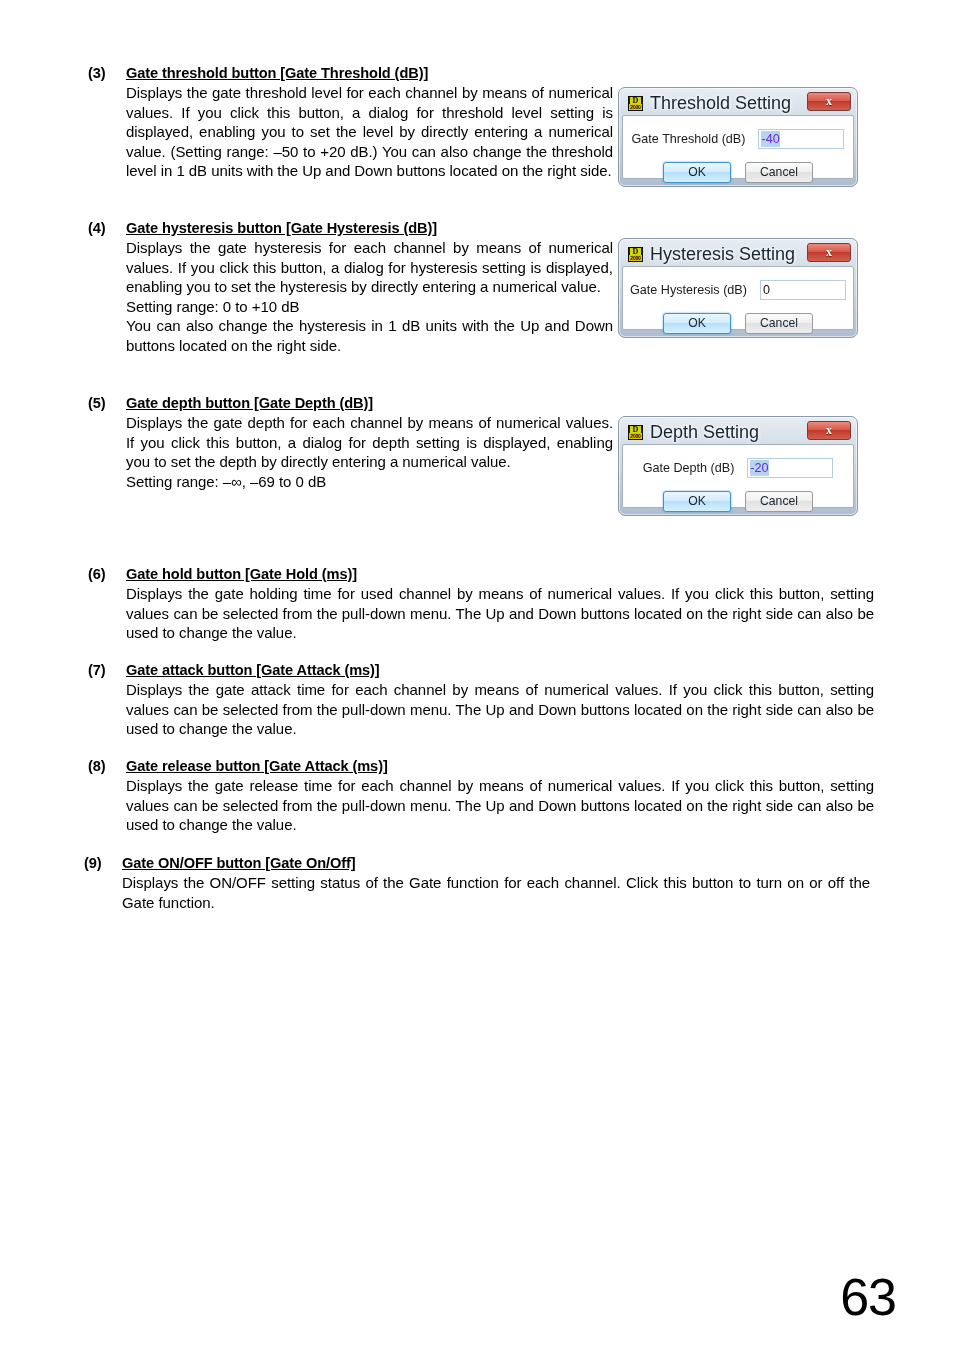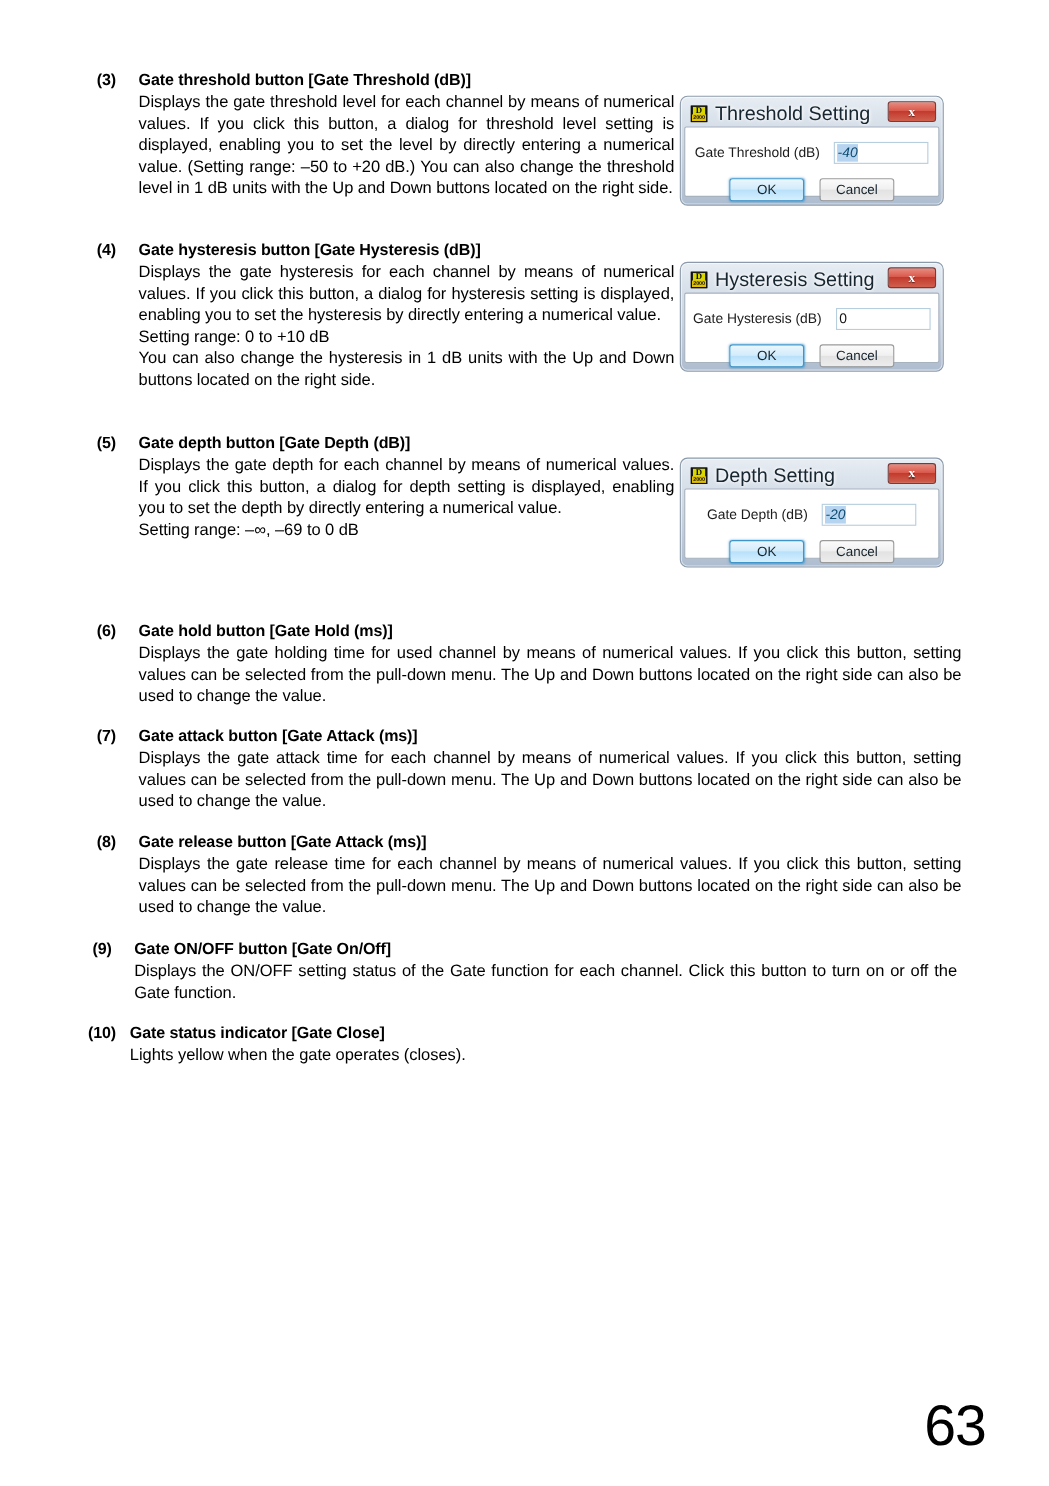--- a/index.html
+++ b/index.html
@@ -35,20 +35,21 @@
     line-height: 19px;
     letter-spacing: -0.1px;
   }
   .sec-num {
     width: 38px;
     flex: 0 0 38px;
     text-align: left;
   }
   .sec-title {
     flex: 1;
+    text-decoration: underline;
   }
   .sec-body {
     margin-left: 38px;
     font-size: 15px;
     line-height: 19.6px;
     letter-spacing: -0.05px;
   }
   .sec-body p {
     margin: 0;
   }
@@ -179,23 +180,22 @@
     box-sizing: border-box;
     border: 1px solid #b6cede;
     background: #ffffff;
     font-size: 12.6px;
     line-height: 18px;
     padding: 0 2px;
     color: #111111;
   }
   .dlg-input .sel {
     background: #b6d4f0;
-    color: #0c4a6e;
+    color: #6d28d9;
     padding: 1px 0 1px 0;
-    font-style: italic;
   }
   .dlg-buttons {
     display: flex;
     justify-content: center;
     gap: 14px;
     margin-top: 13px;
   }
   .btn {
     width: 68px;
     height: 21px;
@@ -299,29 +299,20 @@
   <div class="section col-wide" style="left:84px; top:854px;">
     <div class="sec-head">
       <span class="sec-num">(9)</span>
       <span class="sec-title">Gate ON/OFF button [Gate On/Off]</span>
     </div>
     <div class="sec-body">
       <p class="justify">Displays the ON/OFF setting status of the Gate function for each channel. Click this button to turn on or off the Gate function.</p>
     </div>
   </div>
 
-  <div class="section col-wide" style="left:80px; top:931px;">
-    <div class="sec-head">
-      <span class="sec-num">(10)</span>
-      <span class="sec-title">Gate status indicator [Gate Close]</span>
-    </div>
-    <div class="sec-body">
-      <p>Lights yellow when the gate operates (closes).</p>
-    </div>
-  </div>
 
   <div class="dlg" style="left:618px; top:87px; width:240px; height:100px;">
     <div class="dlg-titlebar">
       <span class="dlg-icon">
         <span class="d-top">D</span>
         <span class="d-bot">2000</span>
       </span>
       <span class="dlg-title">Threshold Setting</span>
       <span class="dlg-close">x</span>
     </div>

